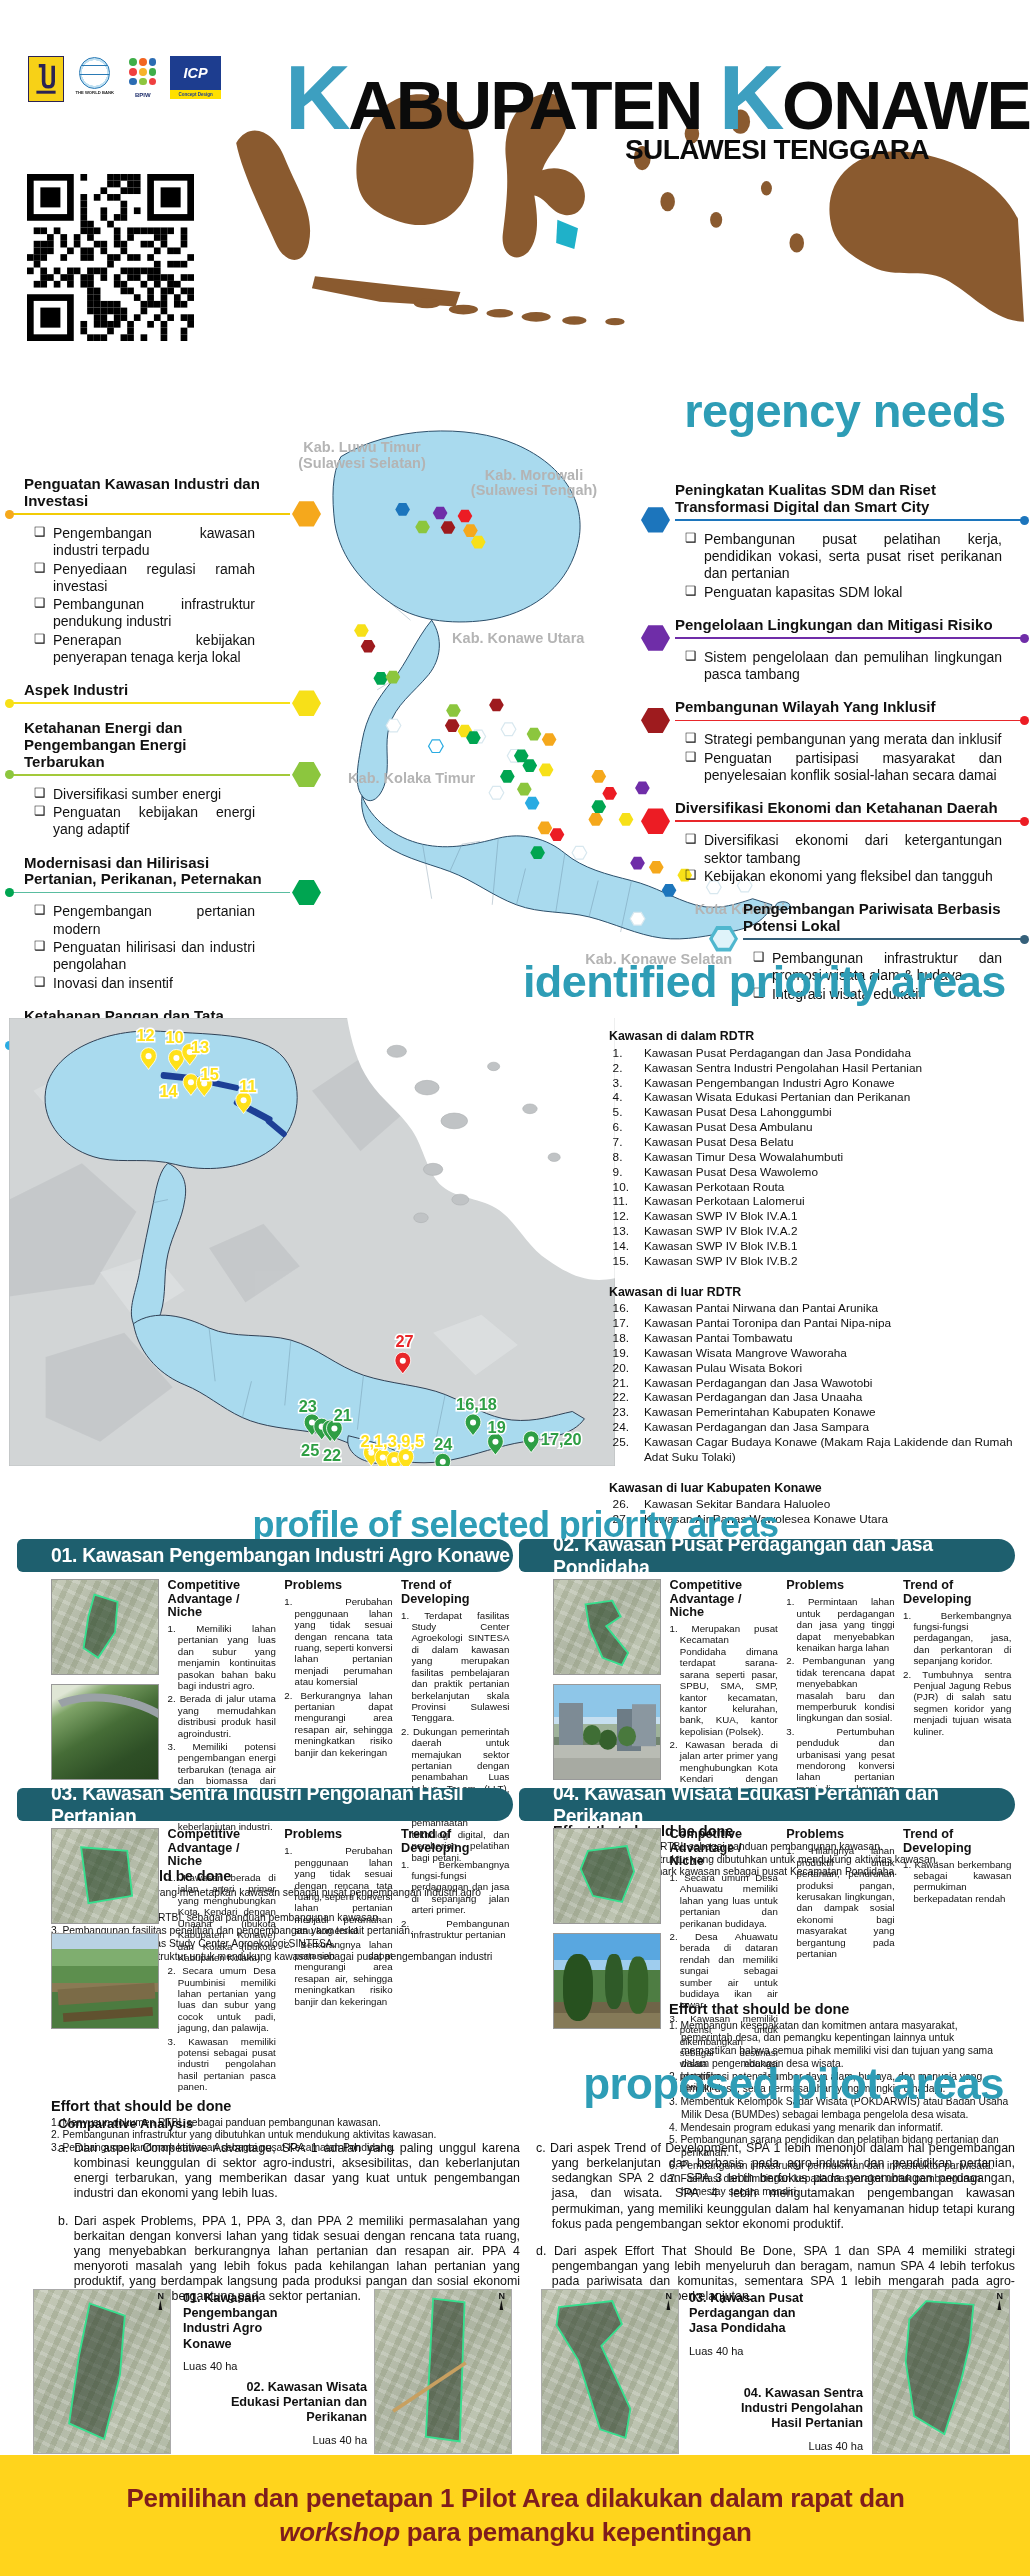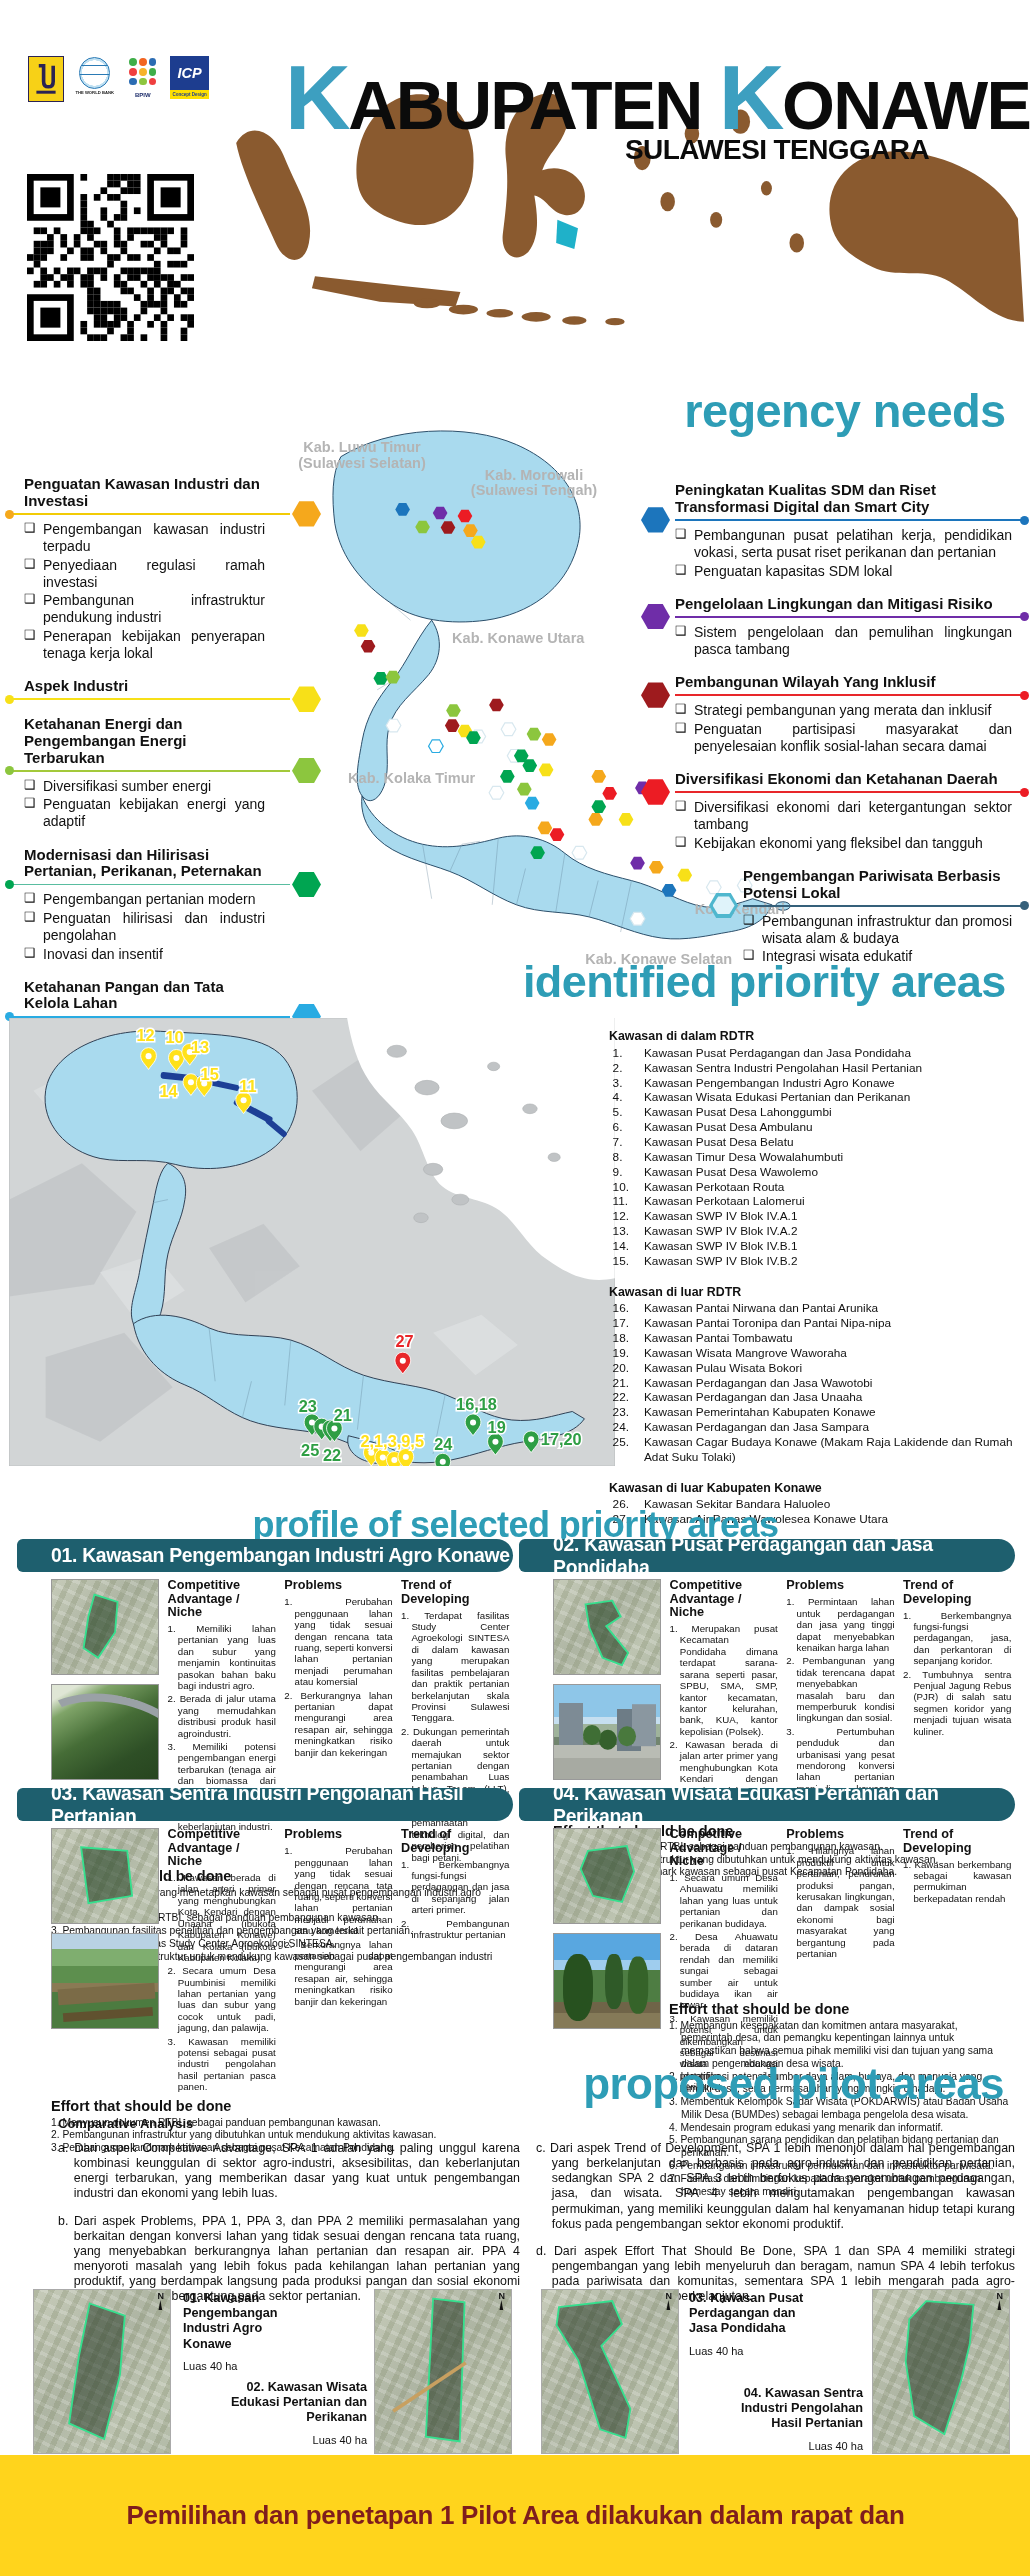--- a/index.html
+++ b/index.html
@@ -16,21 +16,21 @@
   .logo-wb{width:42px;text-align:center;font-size:4.2px;font-weight:bold;color:#1a1a1a}
   .logo-wb .globe{width:31.5px;height:31.5px;margin:1.2px auto 1.2px;border-radius:50%;border:1.8px solid #2a7ab5;
       background:
         linear-gradient(#2a7ab5 1.2px,transparent 1.2px) 0 7.3px/100% 8.5px no-repeat,
         linear-gradient(#2a7ab5 1.2px,transparent 1.2px) 0 15.8px/100% 8.5px no-repeat,
         radial-gradient(circle at 50% 50%,#fff 0 60%,#bfe0f2 61%)}
   .logo-bpiw{width:35px;text-align:center}
   .logo-bpiw .dots{width:27px;height:27px;margin:2.4px auto 2.4px;display:grid;grid-template-columns:repeat(3,1fr);gap:1.8px}
   .logo-bpiw .dots i{border-radius:50%;display:block}
   .logo-bpiw span{font-size:6px;font-weight:bold;color:#1d2d6b}
-  .logo-icp{width:39px}
+  .logo-icp{width:51px}
   .logo-icp .top{height:34px;background:#1d3d8f;color:#fff;font-weight:bold;font-size:14.5px;
       display:flex;align-items:center;justify-content:center;font-style:italic}
   .logo-icp .bot{height:8.5px;background:#ffe000;color:#1d3d8f;font-size:4.5px;font-weight:bold;
       display:flex;align-items:center;justify-content:center}
 
   #qr{left:27px;top:174px;width:167px;height:167px}
 
   #main-title{left:285px;top:52px;width:725px;text-align:right;white-space:nowrap;z-index:3;line-height:1}
   #main-title .big{font-size:91px;font-weight:bold;color:#3D9FC0;letter-spacing:-2.4px}
   #main-title .rest{font-size:68px;font-weight:bold;color:#0b0b0b;letter-spacing:-1.8px}
@@ -57,21 +57,21 @@
   .nsec.right .nrule{width:calc(100% + 11px)}
   .ndot{position:absolute;width:9px;height:9px;border-radius:50%;top:-3.6px}
   .nsec.left .ndot{left:-4.8px}
   .nsec.right .ndot{right:-6px}
   .nhexwrap{position:absolute;width:29px;height:25.4px;top:-12px}
   .nsec.left .nhexwrap{right:-31.5px}
   .nsec.right .nhexwrap{left:-34px}
   .hex{clip-path:polygon(25% 0,75% 0,100% 50%,75% 100%,25% 100%,0 50%)}
   .nhexwrap .outer{width:29px;height:25.4px;position:absolute}
   .nhexwrap .inner{width:22px;height:18px;position:absolute;left:3.6px;top:3.6px}
-  .nlist{list-style:none;margin:0;padding:0;font-size:14px;line-height:1.23;text-align:justify}
+  .nlist{list-style:none;margin:10px;padding:0;font-size:14px;line-height:1.23;text-align:justify}
   .nlist li{position:relative;padding-left:19px;margin-bottom:1.2px}
   .nlist li::before{content:"\2751";position:absolute;left:0;top:0;font-size:12.7px}
 
   #needs-map{left:250px;top:420px;z-index:0}
   .maplabel{fill:#b4b4b4;font-weight:bold;font-size:24px}
 
   
   #priority-map{left:9px;top:1018px}
   #priority-list{left:609px;top:1029px;width:417px;font-size:11.8px;line-height:1.26}
   #priority-list h4{margin:0 0 1.2px;font-size:12.4px}
@@ -1051,14 +1051,15 @@
 <div class="pmap sat" id="pmap-3" style="left:872px;top:2289px" data-name="pilot-map-04"><div class="narrow" data-name="north-arrow-icon">N<i>▲</i></div><svg width="138" height="165" viewBox="0 0 228 272" data-name="pilot-area-outline">
       <path d="M88 18 L166 24 L160 88 L146 148 L118 238 L68 208 L54 118 L60 48 Z" fill="rgba(25,45,25,.5)" stroke="#35e08e" stroke-width="3" data-name="area-outline"></path>
     </svg></div>
 <div class="abs plab r" style="left:715px;top:2386px;width:148px" data-name="pilot-label-04">
   <div data-name="pilot-04-title">04. Kawasan Sentra Industri Pengolahan Hasil Pertanian</div>
   <div class="luas" data-name="pilot-04-area">Luas 40 ha</div>
 </div>
 
 <div class="abs" id="banner" data-name="footer-banner">
   <div data-name="footer-line-1"><span>Pemilihan dan penetapan 1 Pilot Area dilakukan dalam rapat dan</span></div>
+  <div data-name="footer-line-2"><i data-name="footer-workshop-italic">workshop</i><span data-name="footer-line-2-rest"> para pemangku kepentingan</span></div>
 </div>
 
 
 </body></html>

